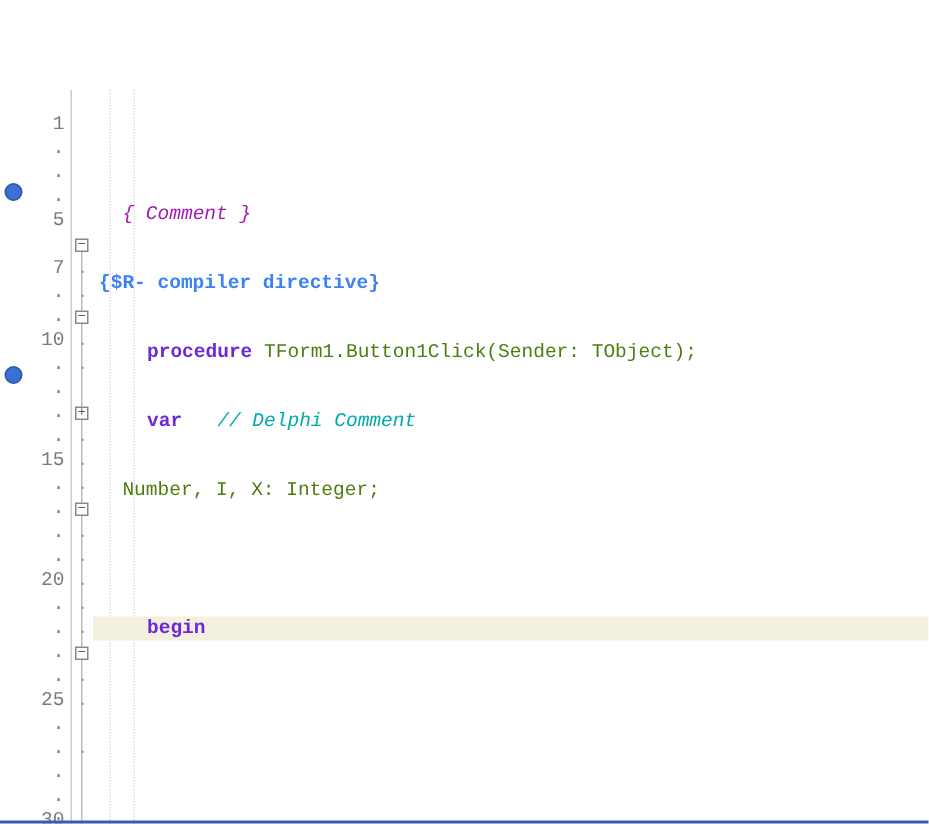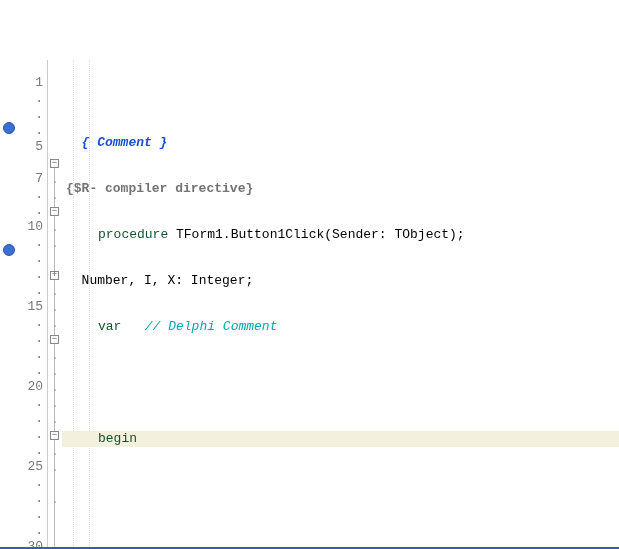--- a/index.html
+++ b/index.html
@@ -63,28 +63,28 @@
   color:#888;
 }
 .code { flex: 1; position: relative; }
 .row {
   height: 16px;
   line-height: 16px;
   padding-left: 4px;
   position: relative;
 }
 .t-comment { color: #0aa; font-style: italic; }
-.t-comment-bold { color: #1d4ed8; font-weight: bold; font-style: italic; }
-.t-directive-bold { color: #737373; font-weight: bold; }
-.t-key { color: #14532d; font-weight: normal; padding-left: 32px; }
-.t-plain { color: #000000; }
+.t-comment-bold { color: #a21caf; font-weight: normal; font-style: italic; }
+.t-directive-bold { color: #3b82f6; font-weight: bold; }
+.t-key { color: #6d28d9; font-weight: bold; padding-left: 32px; }
+.t-plain { color: #4d7c0f; }
 .t-num { color: #00c; }
 .t-str { color: #c0c; }
 .t-bracket-hi { color: #c00; font-weight: bold; background:#eee; }
-.r-hl { background: #f3f0de; margin-top: 20px; }
+.r-hl { background: #f3f0de; }
 .vline {
   position:absolute;
   top:0;
   bottom:0;
   width:0;
   border-left:1px dotted #ddd;
 }
 .bottom-bar {
   position:absolute;
   bottom:0; left:0; right:0;
@@ -134,22 +134,22 @@
     <div class="dot" style="top:437px">·</div>
   </div>
 
   <div class="code">
     <div class="vline" style="left:11px"></div>
     <div class="vline" style="left:27px"></div>
 
     <div class="row">  <span class="t-comment-bold">{ Comment }</span></div>
     <div class="row"><span class="t-directive-bold">{$R- compiler directive}</span></div>
     <div class="row"><span class="t-key">procedure</span><span class="t-plain"> TForm1.Button1Click(Sender: TObject);</span></div>
+    <div class="row"><span class="t-key">var</span>   <span class="t-comment">// Delphi Comment</span></div>
     <div class="row">  <span class="t-plain">Number, I, X: Integer;</span></div>
-    <div class="row"><span class="t-key">var</span>   <span class="t-comment">// Delphi Comment</span></div>
     <div class="row"></div>
     <div class="row r-hl"><span class="t-key">begin</span></div>
     
     
     
     
     
     
     
     

